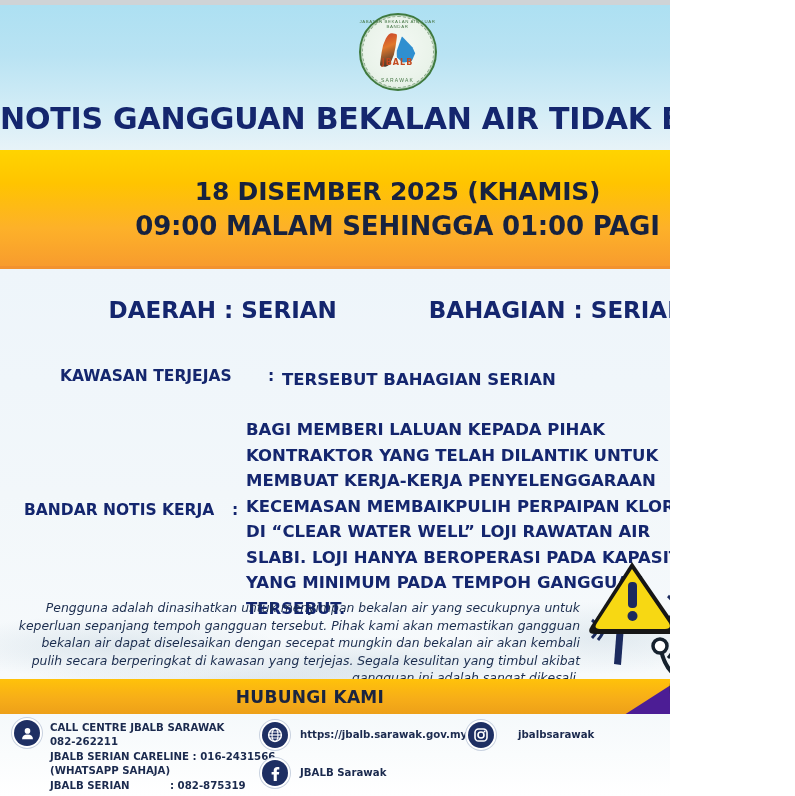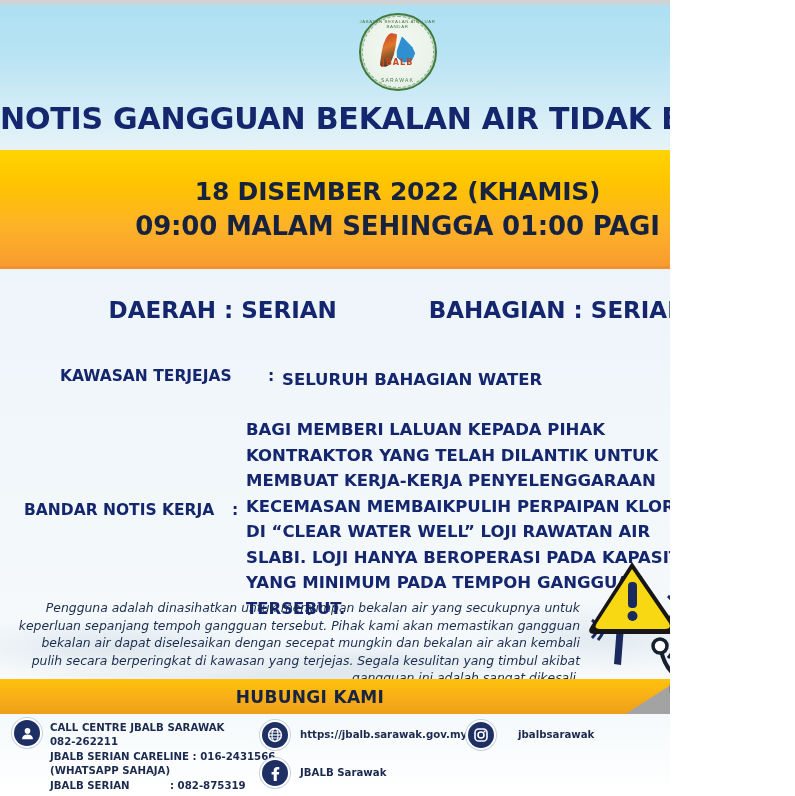--- a/index.html
+++ b/index.html
@@ -3,21 +3,21 @@
 <meta charset="utf-8">
 <style>
   html,body{margin:0;padding:0;}
   body{
     width:795px;height:796px;overflow:hidden;
     font-family:"Liberation Sans", sans-serif;
     background:#ffffff;
   }
   .poster{
     position:relative;width:670px;height:796px;overflow:hidden;
-    background:#a3a3a3;
+    background:#4c1d95;
   }
 
   
   .top-strip{
     position:absolute;left:0;top:0;width:795px;height:5px;
     background:#cfd3d6;
   }
 
   
   .header{
@@ -218,37 +218,37 @@
       <div class="logo-top-arc">JABATAN BEKALAN AIR LUAR BANDAR</div>
       <div class="logo-flame"></div>
       <div class="logo-drop"></div>
       <div class="logo-word">JBALB</div>
       <div class="logo-sub">SARAWAK</div>
     </div>
     <div class="main-title">NOTIS GANGGUAN BEKALAN AIR TIDAK BERJADUAL</div>
   </div>
 
   <div class="date-band">
-    <div class="date-line">18 DISEMBER 2022 (KHAMIS)</div>
+    <div class="date-line">18 DISEMBER 2025 (KHAMIS)</div>
     <div class="date-line l2">09:00 MALAM  SEHINGGA  01:00 PAGI</div>
     <div class="band-edge"></div>
   </div>
 
   <div class="body-area">
     <div class="splash"></div>
 
     <div class="region-row">
       <span>DAERAH : SERIAN</span>
       <span>BAHAGIAN : SERIAN</span>
     </div>
 
     <div class="field" id="field-kawasan">
       <span class="lbl">KAWASAN TERJEJAS</span>
       <span class="colon">:</span>
-      <span class="val">SELURUH BAHAGIAN WATER</span>
+      <span class="val">TERSEBUT BAHAGIAN SERIAN</span>
     </div>
 
     <div class="field" id="field-huraian">
       <span class="lbl">BANDAR NOTIS KERJA</span>
       <span class="colon">:</span>
       <span class="val">BAGI MEMBERI LALUAN KEPADA PIHAK KONTRAKTOR YANG TELAH DILANTIK UNTUK MEMBUAT KERJA-KERJA PENYELENGGARAAN KECEMASAN MEMBAIKPULIH PERPAIPAN KLORIN DI “CLEAR WATER WELL” LOJI RAWATAN AIR SLABI. LOJI HANYA BEROPERASI PADA KAPASITI YANG MINIMUM PADA TEMPOH GANGGUAN TERSEBUT.</span>
     </div>
 
     <div class="disclaimer">Pengguna adalah dinasihatkan untuk menyimpan bekalan air yang secukupnya untuk keperluan sepanjang tempoh gangguan tersebut. Pihak kami akan memastikan gangguan bekalan air dapat diselesaikan dengan secepat mungkin dan bekalan air akan kembali pulih secara berperingkat di kawasan yang terjejas. Segala kesulitan yang timbul akibat gangguan ini adalah sangat dikesali.</div>
   </div>

